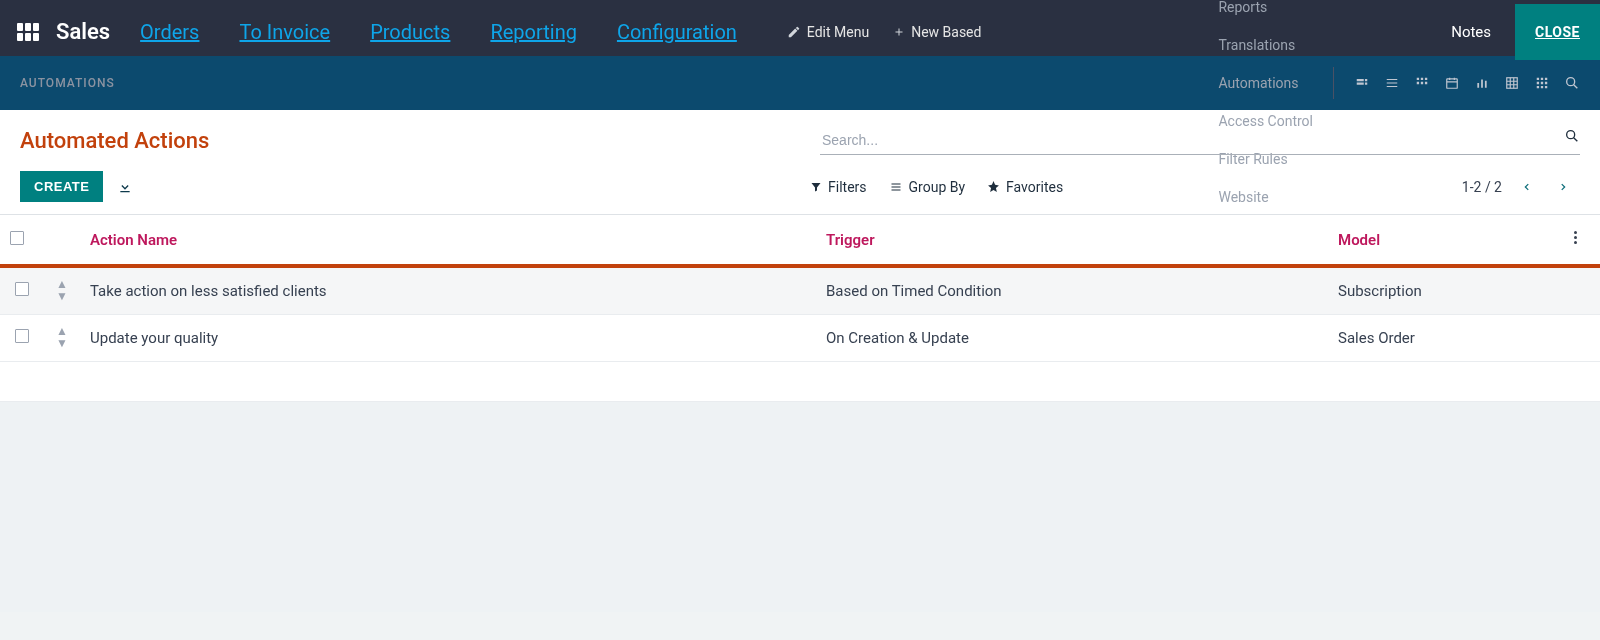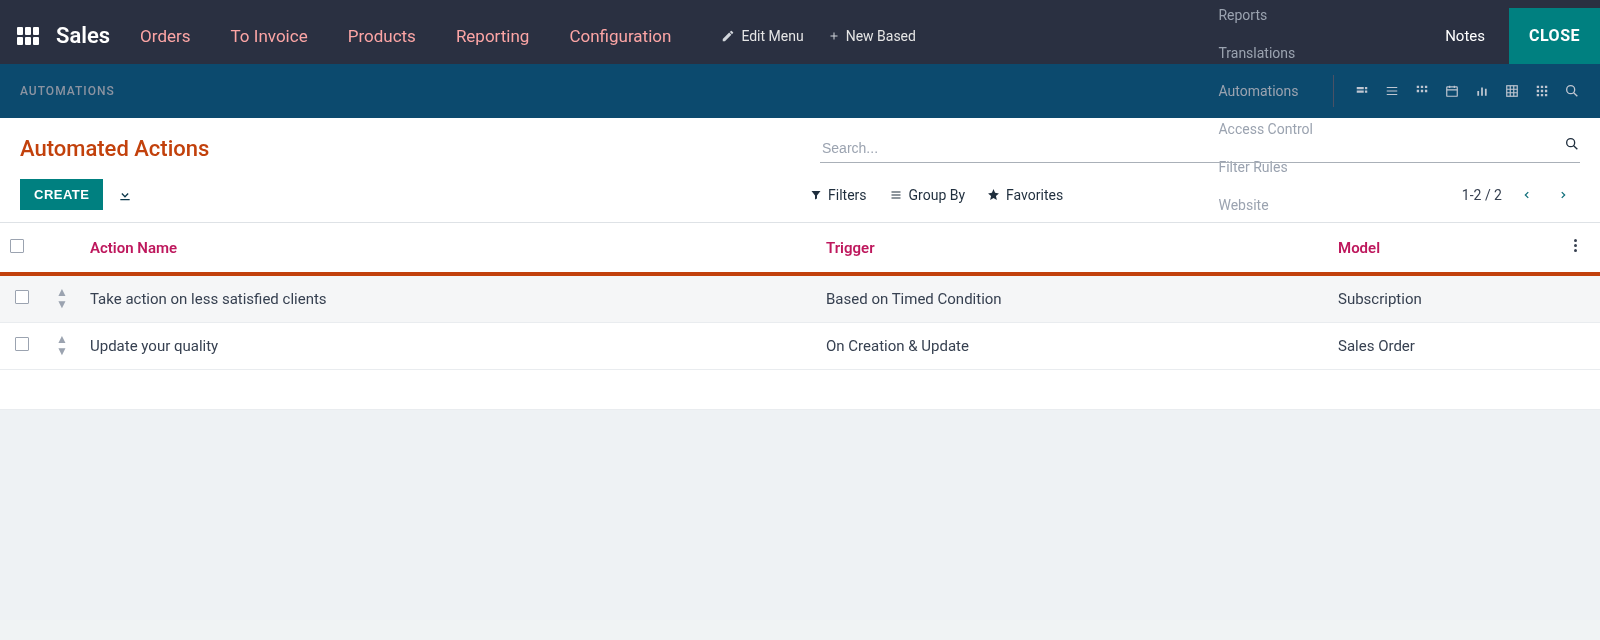--- a/index.html
+++ b/index.html
@@ -1,30 +1,30 @@
 <!DOCTYPE html>
 <html><head>
 <meta charset="utf-8">
 <style>
   * { box-sizing: border-box; margin: 0; padding: 0; }
   body { font-family: -apple-system, BlinkMacSystemFont, "Segoe UI", Roboto, "Helvetica Neue", Arial, sans-serif; font-size: 14px; color: #212529; background: #f0f3f4; width: 1600px; }
   
   
-  .topbar { background: #2a3041; height: 64px; display: flex; align-items: center; padding: 7px 0 0 0; color: #fff; }
+  .topbar { background: #2a3041; height: 56px; display: flex; align-items: center; padding: 7px 0 0 0; color: #fff; }
   .apps-icon { width: 56px; display: flex; align-items: center; justify-content: center; }
   .apps-grid { width: 22px; height: 18px; display: grid; grid-template-columns: repeat(3,1fr); grid-template-rows: repeat(2,1fr); gap: 2px; }
   .apps-grid span { background: #fff; border-radius: 1px; }
   .brand { font-size: 22px; font-weight: 600; margin-right: 30px; }
   .topnav { display: flex; gap: 40px; }
-  .topnav-item { color: #fca5a5; font-size: 17px; cursor: pointer; }
+  .topnav-item { color: #0ea5e9; font-size: 20px; cursor: pointer; text-decoration: underline; }
   .topnav-edit { margin-left: 50px; display: flex; gap: 24px; color: #e5e5e5; }
   .topnav-edit-item { display: flex; align-items: center; gap: 6px; font-size: 14px; cursor: pointer; }
   .top-right { margin-left: auto; display: flex; align-items: center; height: 100%; }
   .notes { padding: 0 24px; font-size: 15px; color: #fff; cursor: pointer; }
-  .close-btn { background: #008080; height: 56px; padding: 0 20px; display: flex; align-items: center; font-weight: 700; font-size: 16px; letter-spacing: 0.5px; cursor: pointer; }
+  .close-btn { background: #008080; height: 56px; padding: 0 20px; display: flex; align-items: center; font-weight: 700; font-size: 14px; letter-spacing: 0.5px; cursor: pointer; text-decoration: underline; }
 
   
   .subbar { background: #0c4a6e; height: 54px; display: flex; align-items: center; padding: 0 20px; color: #9ba3b0; font-size: 14px; }
   .subbar-left { font-size: 12px; letter-spacing: 1px; color: #8b93a1; font-weight:500; }
   .subbar-menu { margin-left: auto; display: flex; gap: 22px; flex-direction: column; }
   .subbar-menu span { cursor: pointer; }
   .subbar-divider { width: 1px; height: 32px; background: #4a5165; margin: 0 20px; }
   .subbar-icons { display: flex; gap: 14px; align-items: center; color: #c0c6d1; }
   .subbar-icons .icon { cursor: pointer; }
 

